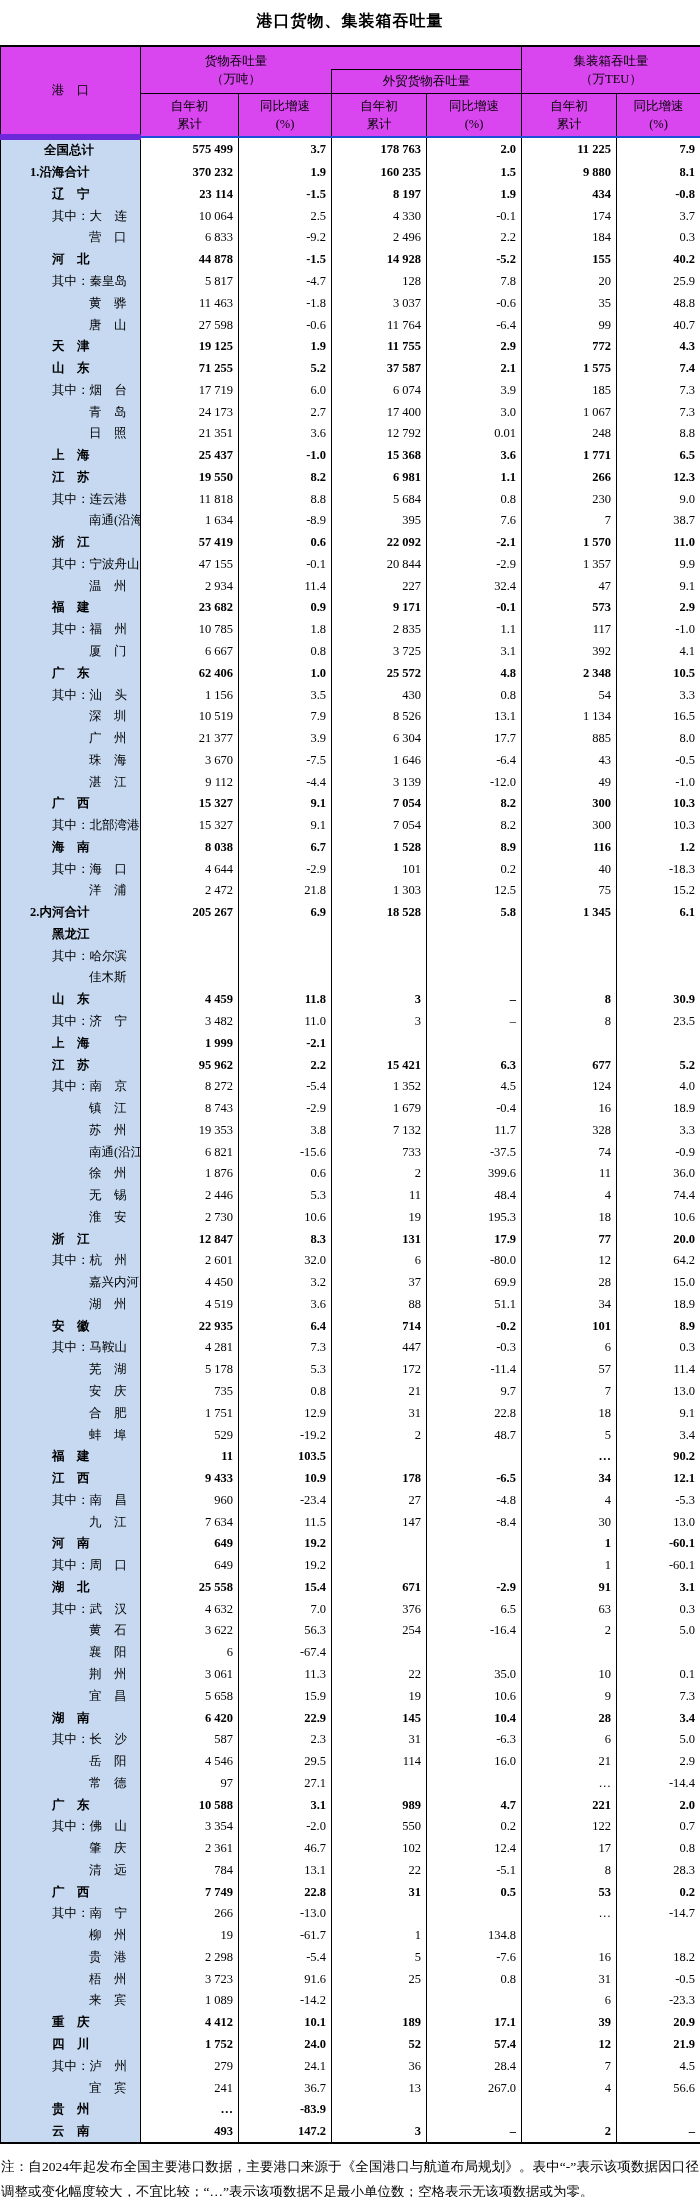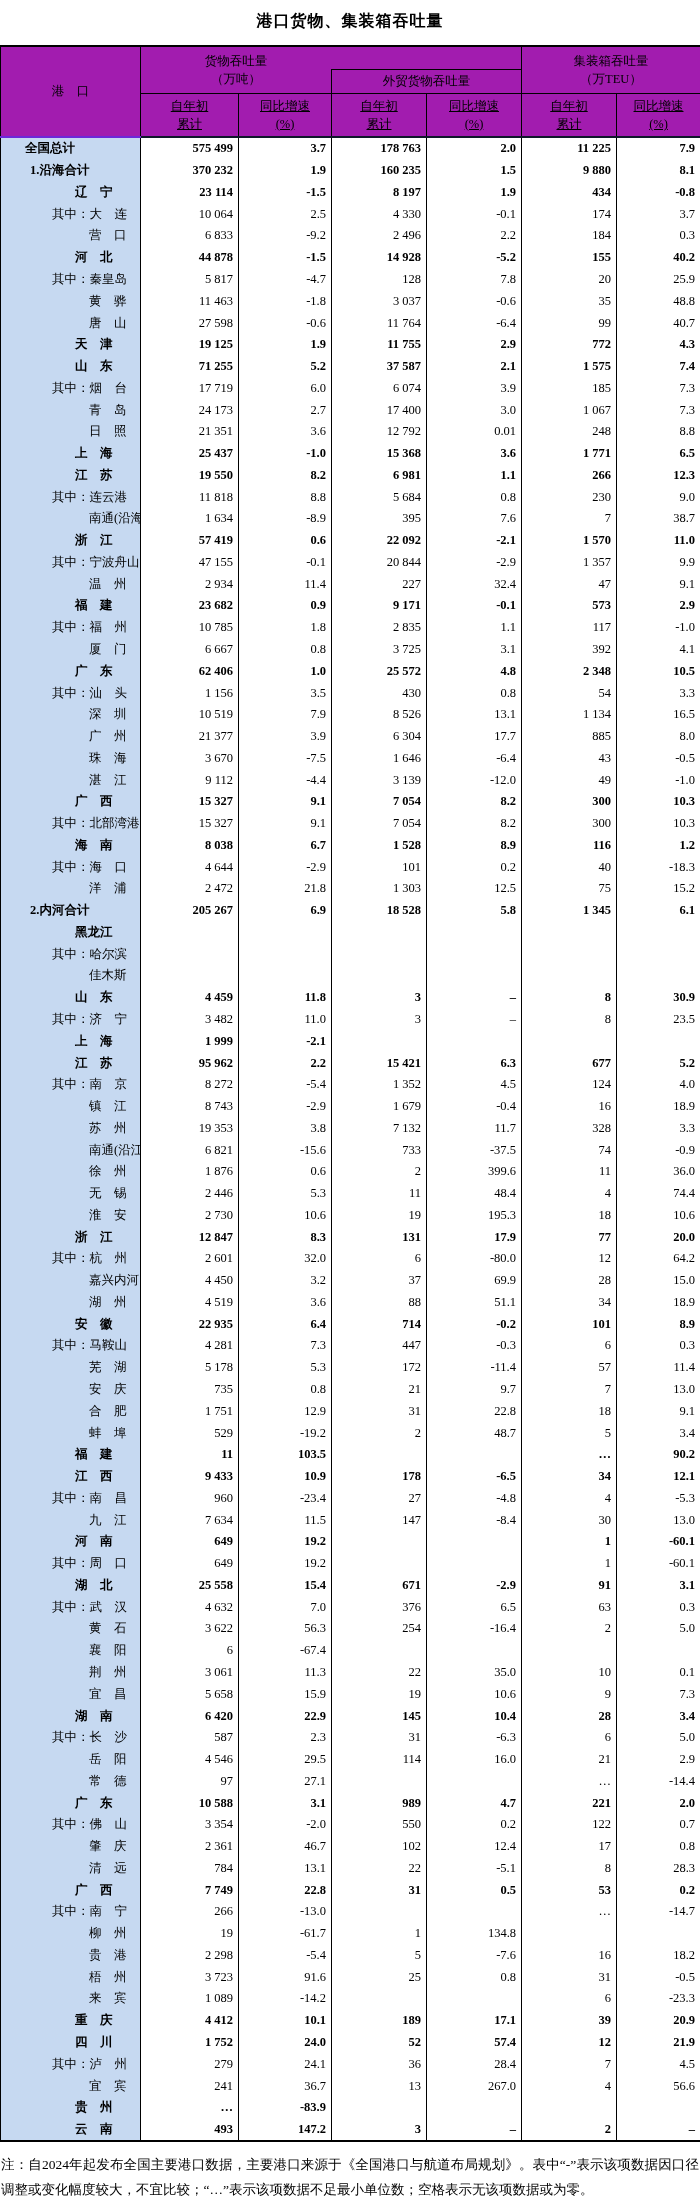--- a/index.html
+++ b/index.html
@@ -4,36 +4,36 @@
 <style>
   html,body{margin:0;padding:0;background:#fff;}
   body{width:700px;height:2197px;font-family:"Liberation Serif","DejaVu Serif",serif;color:#000;}
   .page{width:700px;}
   .title{font-size:16px;font-weight:bold;text-align:center;margin:0;padding:11px 0 13px 0;letter-spacing:1px;}
   table.tp{border-collapse:collapse;table-layout:fixed;width:700px;
            border-top:2.5px solid #000;border-bottom:2.5px solid #000;
            border-left:1px solid #000;border-right:1px solid #000;}
   col.c0{width:140px;} col.c1{width:98px;} col.c2{width:93px;}
   col.c3{width:95px;} col.c4{width:95px;} col.c5{width:95px;} col.c6{width:84px;}
-  thead th{background:#a21caf;font-weight:normal;font-size:12.5px;line-height:1.45;
+  thead th{background:#d946ef;font-weight:normal;font-size:12.5px;line-height:1.45;
            border:1px solid #000;padding:1px 0;vertical-align:middle;text-align:center;}
   thead tr.hr-a th{height:20px;}
   thead tr.hr-b th{height:21px;margin-top:42px;}
-  thead tr.hr-c th{height:40px;border-bottom:2px solid #0f172a;text-decoration:underline;}
-  th.port-h{border-bottom:2px solid #6d28d9;}
+  thead tr.hr-c th{height:40px;border-bottom:2px solid #1d4ed8;}
+  th.port-h{border-bottom:6px solid #6d28d9;}
   th.grp-cargo{border-right:none;}
   th.empty-top{border-left:none;}
   tbody td{border-left:1px solid #000;border-right:1px solid #000;border-top:none;border-bottom:none;
            height:21.77px;padding:0;font-size:12.5px;vertical-align:middle;overflow:hidden;white-space:nowrap;}
   tbody td.port{background:#c6d9f1;text-align:left;}
   tbody td.num{text-align:right;padding-right:5px;font-family:"Liberation Serif","DejaVu Serif",serif;}
   .bold{font-weight:bold;}
-  td.port.total{padding-left:24px;}
+  td.port.total{padding-left:43px;}
   td.port.group{padding-left:29px;}
-  td.port.prov{padding-left:74px;}
+  td.port.prov{padding-left:51px;}
   td.port.qizhong{padding-left:51px;}
   td.port.sub{padding-left:88px;font-family:Liberation Serif, serif;}
   .note{font-size:13.5px;line-height:25px;margin:10px 0 0 0;padding:0 1px;text-align:justify;}
 </style>
 </head>
 <body>
 
 <div class="page">
   <h1 class="title">港口货物、集装箱吞吐量</h1>
 

